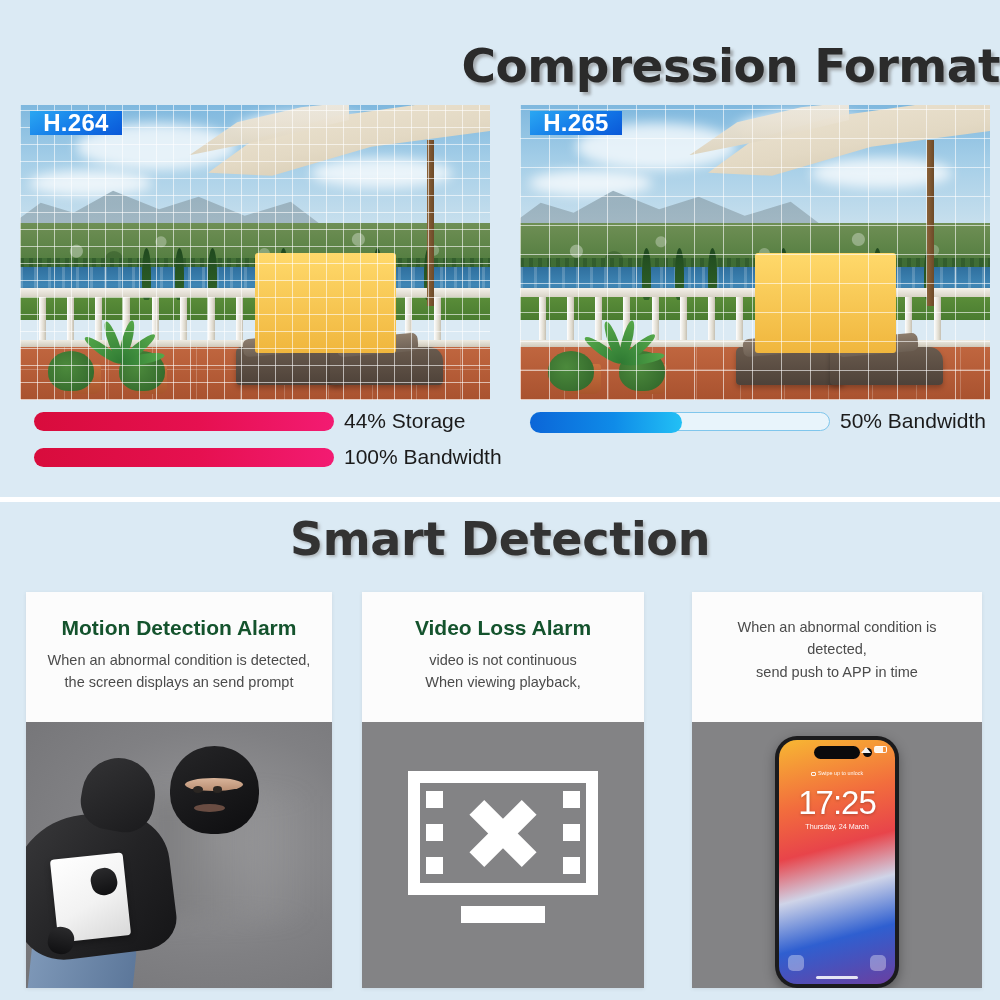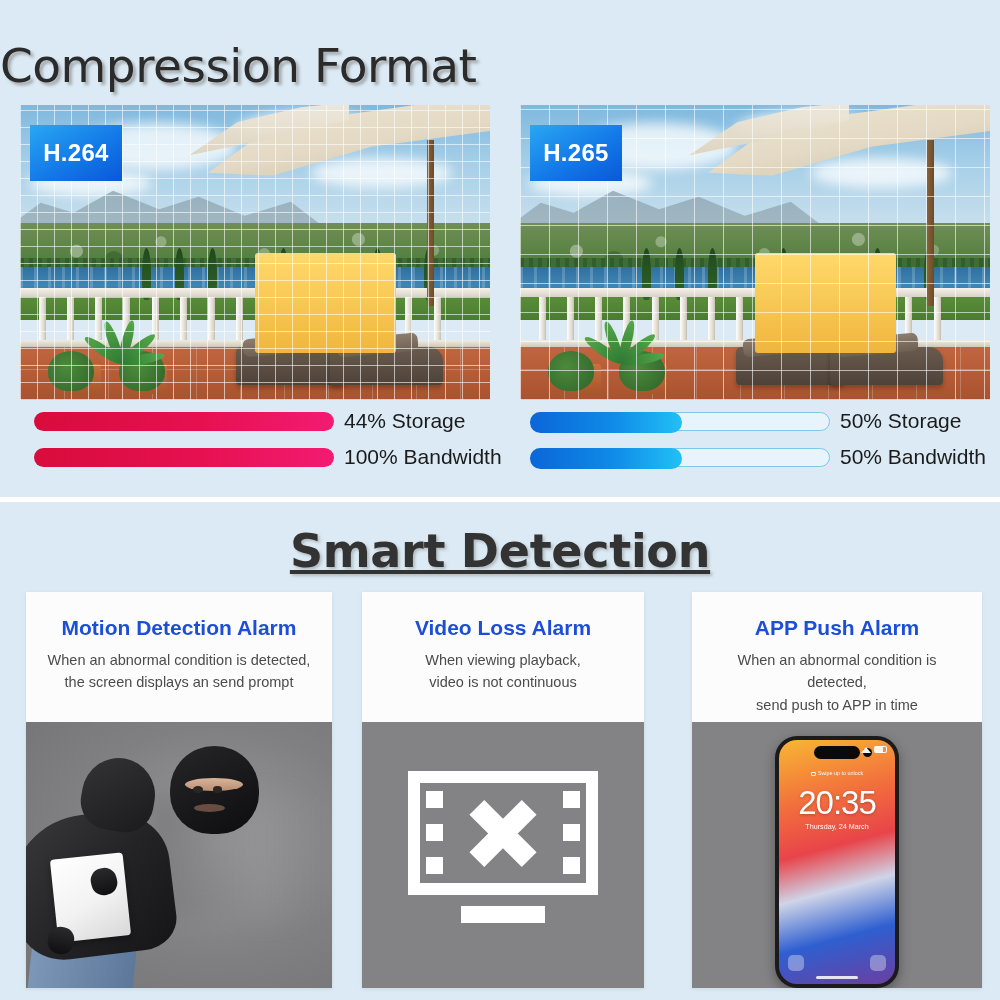--- a/index.html
+++ b/index.html
@@ -20,23 +20,23 @@
     position:absolute; left:0; top:497px; width:1000px; height:5px;
     background:#ffffff;
   }
   #section-smart{
     position:absolute; left:0; top:502px; width:1000px; height:498px;
     background:#dbeaf4;
   }
 
   .title-compression{
     position:absolute; left:0; top:38px; width:1000px;
-    text-align:left;
+    text-align:right;
     font-family:"DejaVu Sans", sans-serif;
-    font-size:47px; font-weight:normal;
+    font-size:47px; font-weight:bold;
     letter-spacing:-0.5px;
     color:#2b2b2b;
     text-shadow:3px 3px 3px rgba(120,120,120,.55);
     white-space:nowrap;
   }
   .title-smart{
     position:absolute; left:0; top:527px; width:1000px;
     text-align:center;
     font-family:"DejaVu Sans", sans-serif;
     font-size:46px; font-weight:bold;
@@ -202,22 +202,22 @@
       repeating-linear-gradient(90deg, rgba(255,255,255,.60) 0 1px, transparent 1px 17px),
       repeating-linear-gradient(0deg,  rgba(255,255,255,.60) 0 1px, transparent 1px 17px);
   }
   .grid-265{
     background:
       repeating-linear-gradient(90deg, rgba(255,255,255,.60) 0 1px, transparent 1px 29px),
       repeating-linear-gradient(0deg,  rgba(255,255,255,.60) 0 1px, transparent 1px 29px);
   }
 
   .codec-badge{
-    position:absolute; left:10px; top:20px;
-    width:92px; height:56px;
+    position:absolute; left:10px; top:6px;
+    width:92px; height:24px;
     background:linear-gradient(150deg,#2aa7f2 0%,#1379e8 55%,#0a58d8 100%);
     color:#ffffff;
     font-size:24px; font-weight:bold;
     display:flex; align-items:center; justify-content:center;
     letter-spacing:.3px;
     z-index:3;
   }
 
   
   .bars{ position:absolute; }
@@ -262,21 +262,21 @@
   #card-motion { left:26px;  }
   #card-videoloss { left:362px; width:282px; }
   #card-apppush{ left:692px; width:290px; }
 
   .card-head{
     height:130px; background:#fcfcfc;
     padding:24px 14px 0;
     text-align:center;
   }
   .card-title{
-    font-size:21px; color:#1d4ed8; font-weight:bold;
+    font-size:21px; color:#14532d; font-weight:bold;
     margin-bottom:9px; white-space:nowrap;
   }
   .card-desc{
     font-size:14.5px; color:#4b4b4b; line-height:1.55;
   }
   .card-media{
     position:absolute; left:0; right:0; top:130px; bottom:0;
     background:#838385;
     overflow:hidden;
   }
@@ -627,35 +627,29 @@
       <div class="track full"></div>
       <div class="bar-label">100% Bandwidth</div>
     </div>
   </div>
 
   <div class="bars right">
     <div class="bar-row">
       <div class="track half">
         <div class="fill-half"></div>
       </div>
-      <div class="bar-label">50% Storage</div>
-    </div>
-    <div class="bar-row">
-      <div class="track half">
-        <div class="fill-half"></div>
-      </div>
       <div class="bar-label">50% Bandwidth</div>
     </div>
   </div>
 </div>
 
 <div id="section-divider"></div>
 
 <div id="section-smart">
-  <div class="title-smart" style="top:22px;text-decoration:underline;">Smart Detection</div>
+  <div class="title-smart" style="top:10px;">Smart Detection</div>
 </div>
 
 <div class="card" id="card-motion">
   <div class="card-head">
     <div class="card-title">Motion Detection Alarm</div>
     <div class="card-desc">When an abnormal condition is detected,</div>
     <div class="card-desc">the screen displays an send prompt</div>
   </div>
   <div class="card-media">
     <div class="burglar-bg"></div>
@@ -672,22 +666,22 @@
     <div class="b-eyes"></div>
     <div class="b-eye l"></div>
     <div class="b-eye r"></div>
     <div class="b-mouth"></div>
   </div>
 </div>
 
 <div class="card" id="card-videoloss">
   <div class="card-head">
     <div class="card-title">Video Loss Alarm</div>
+    <div class="card-desc">video is not continuous</div>
     <div class="card-desc">When viewing playback,</div>
-    <div class="card-desc">video is not continuous</div>
   </div>
   <div class="card-media">
     <div class="vl-wrap">
       <div class="vl-monitor">
         <div class="vl-perf" style="left:6px;  top:8px;"></div>
         <div class="vl-perf" style="left:6px;  top:41px;"></div>
         <div class="vl-perf" style="left:6px;  top:74px;"></div>
         <div class="vl-perf" style="right:6px; top:8px;"></div>
         <div class="vl-perf" style="right:6px; top:41px;"></div>
         <div class="vl-perf" style="right:6px; top:74px;"></div>
@@ -697,39 +691,38 @@
           <span></span>
       </div>
       <div class="vl-neck"></div>
       <div class="vl-stand"></div>
     </div>
   </div>
 </div>
 
 <div class="card" id="card-apppush">
   <div class="card-head">
-    <div class="card-title">APP Push Alarm</div>
     <div class="card-desc">When an abnormal condition is detected,</div>
     <div class="card-desc">send push to APP in time</div>
   </div>
   <div class="card-media">
     <div class="phone-bg"></div>
     <div class="phone">
       <div class="phone-screen">
         <div class="dyn-island">
           <div class="island-dot"></div>
         </div>
         <div class="status-right">
           <div class="wifi-ic"></div>
           <div class="batt-ic"></div>
         </div>
         <div class="lock-hint">
           <span class="lock-glyph"></span><span>Swipe up to unlock</span>
         </div>
-        <div class="phone-time">20:35</div>
+        <div class="phone-time">17:25</div>
         <div class="phone-date">Thursday, 24 March</div>
         <div class="phone-dock"></div>
         <div class="phone-dock r"></div>
         <div class="home-bar"></div>
       </div>
     </div>
   </div>
 </div>
 
 </body></html>

